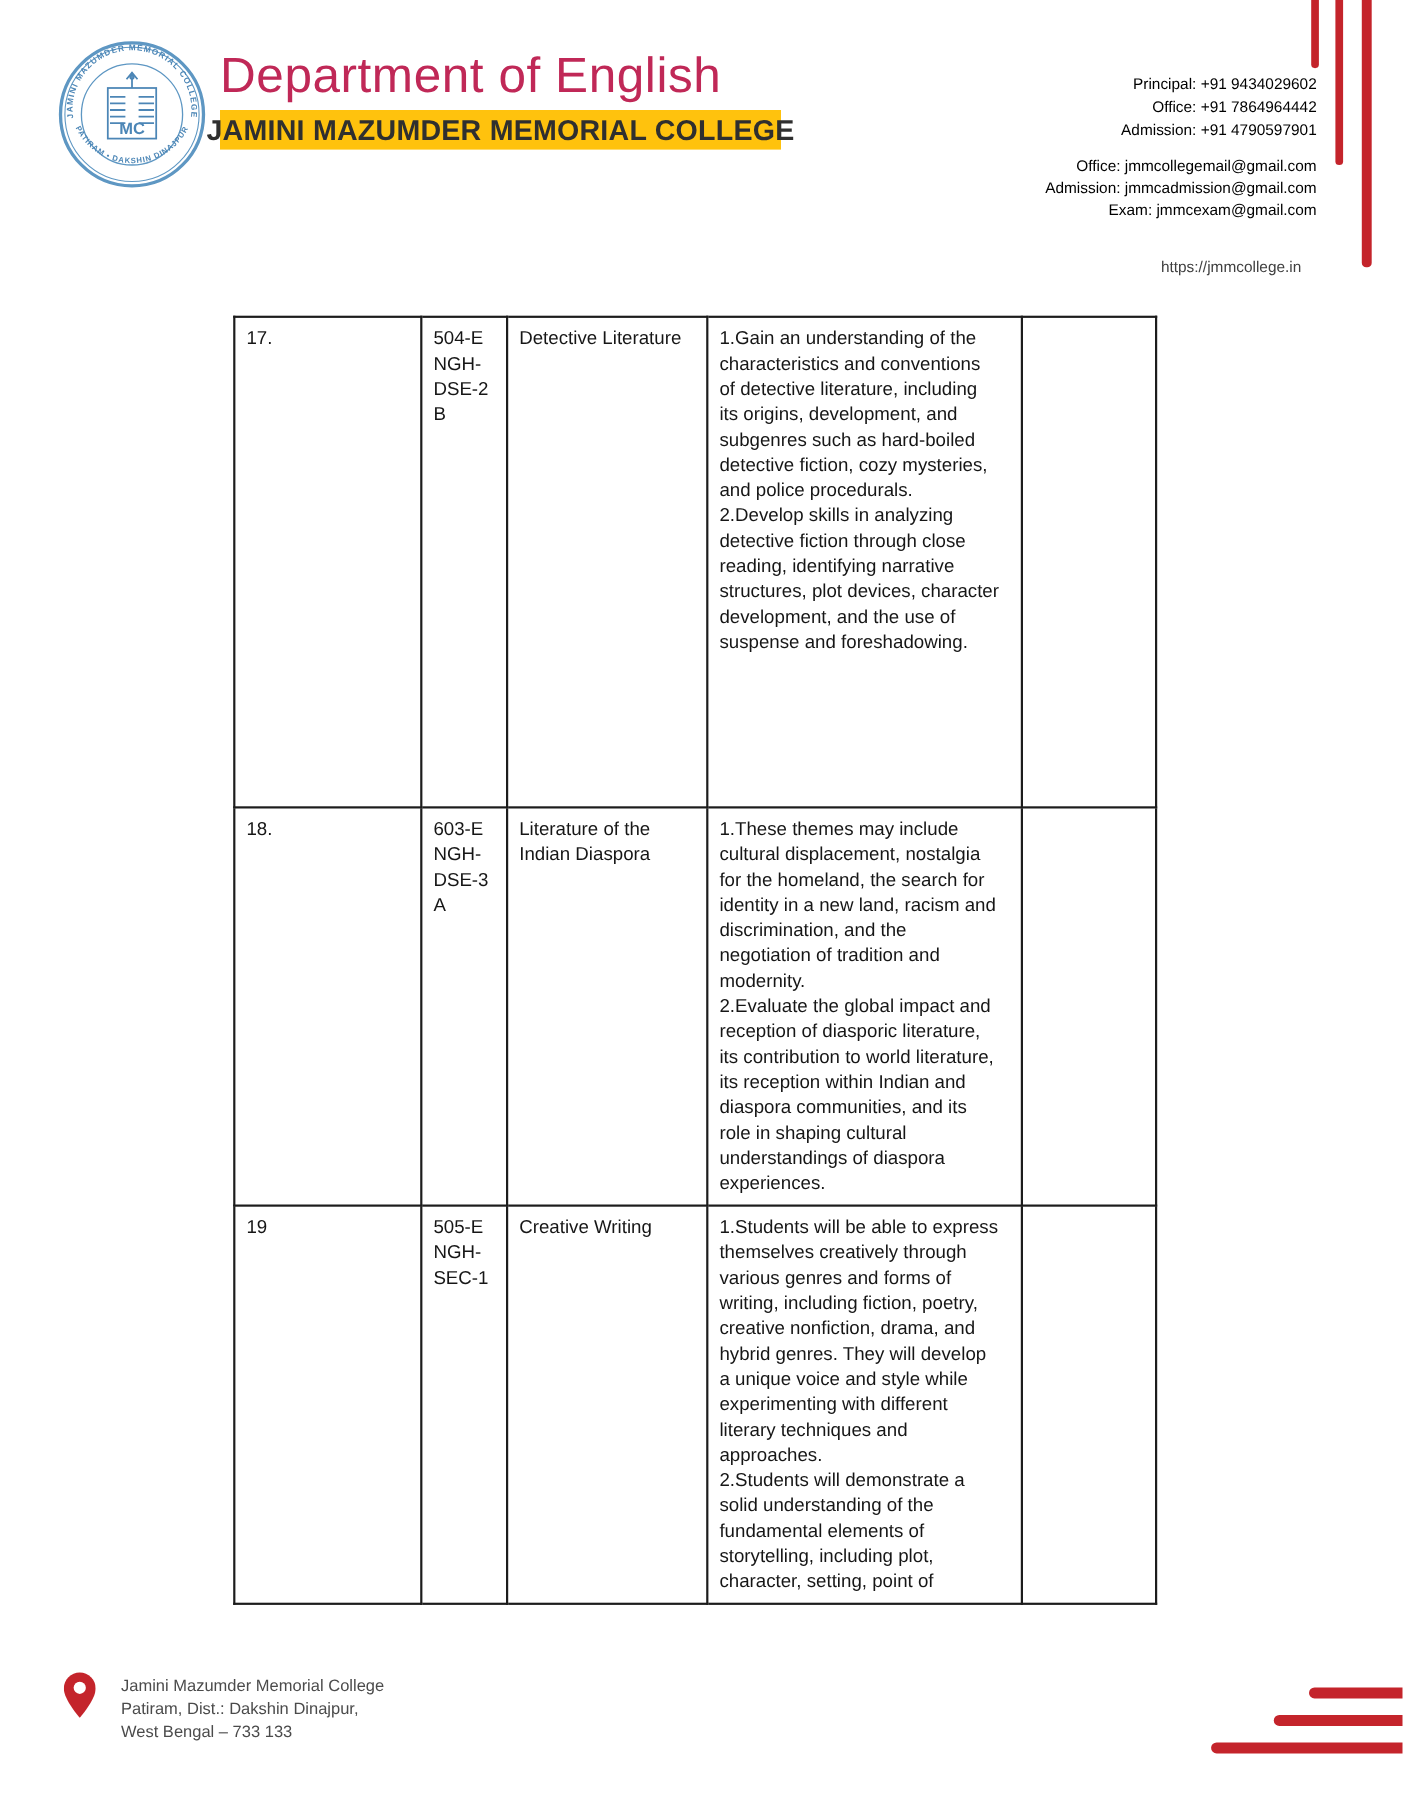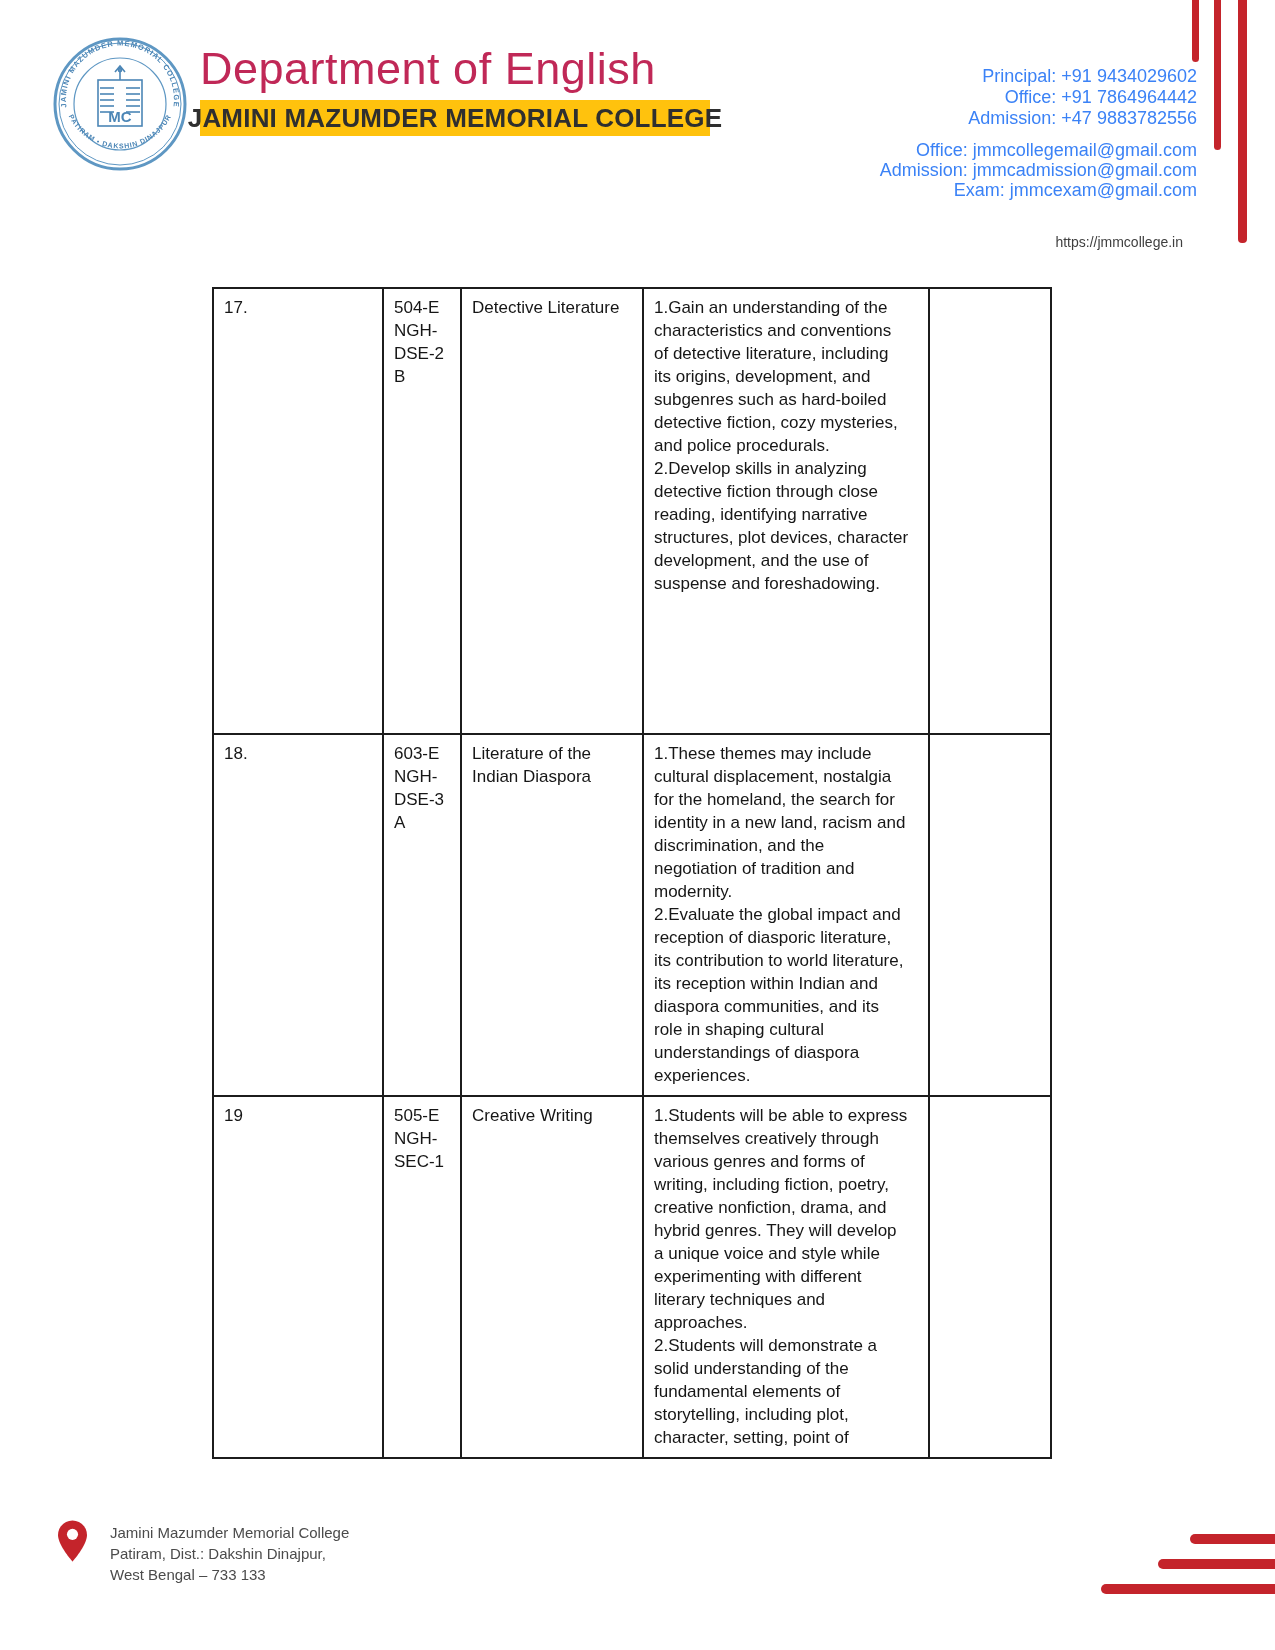--- a/index.html
+++ b/index.html
@@ -15,21 +15,21 @@
     letter-spacing:0.5px;line-height:1.1;
   }
   .college-band{
     position:absolute;left:200px;top:100px;width:510px;height:36px;
     background:var(--band-yellow,#ffc20d);
     display:flex;align-items:center;justify-content:center;
   }
   .college-band .txt{
     font-size:26px;font-weight:bold;color:#2f2f2f;letter-spacing:0.2px;white-space:nowrap;
   }
-  .contact-block{position:absolute;text-align:right;font-size:18px;color:#3b82f6;}
+  .contact-block{position:absolute;text-align:right;font-size:14px;color:#000000;}
   .phones{top:66px;right:78px;line-height:21px;}
   .emails{top:140px;right:78px;line-height:20px;}
   .website{position:absolute;top:234px;right:92px;font-size:14px;color:#3f3f3f;}
   .vbar{position:absolute;top:0;background:var(--accent-red,#c4242b);border-radius:0 0 4px 4px;}
   .vbar1{left:1192px;width:7px;height:62px;}
   .vbar2{left:1214px;width:7px;height:150px;}
   .vbar3{left:1238px;width:9px;height:243px;}
   
   table.courses{
     position:absolute;left:212px;top:287px;width:838px;
@@ -97,21 +97,21 @@
 
 <div class="dept-title">Department of English</div>
 
 <div class="college-band">
   <span class="txt">JAMINI MAZUMDER MEMORIAL COLLEGE</span>
 </div>
 
 <div class="contact-block phones">
   <div>Principal: +91 9434029602</div>
   <div>Office: +91 7864964442</div>
-  <div>Admission: +47 9883782556</div>
+  <div>Admission: +91 4790597901</div>
 </div>
 
 <div class="contact-block emails">
   <div>Office: jmmcollegemail@gmail.com</div>
   <div>Admission: jmmcadmission@gmail.com</div>
   <div>Exam: jmmcexam@gmail.com</div>
 </div>
 
 <div class="website">https://jmmcollege.in</div>
 

